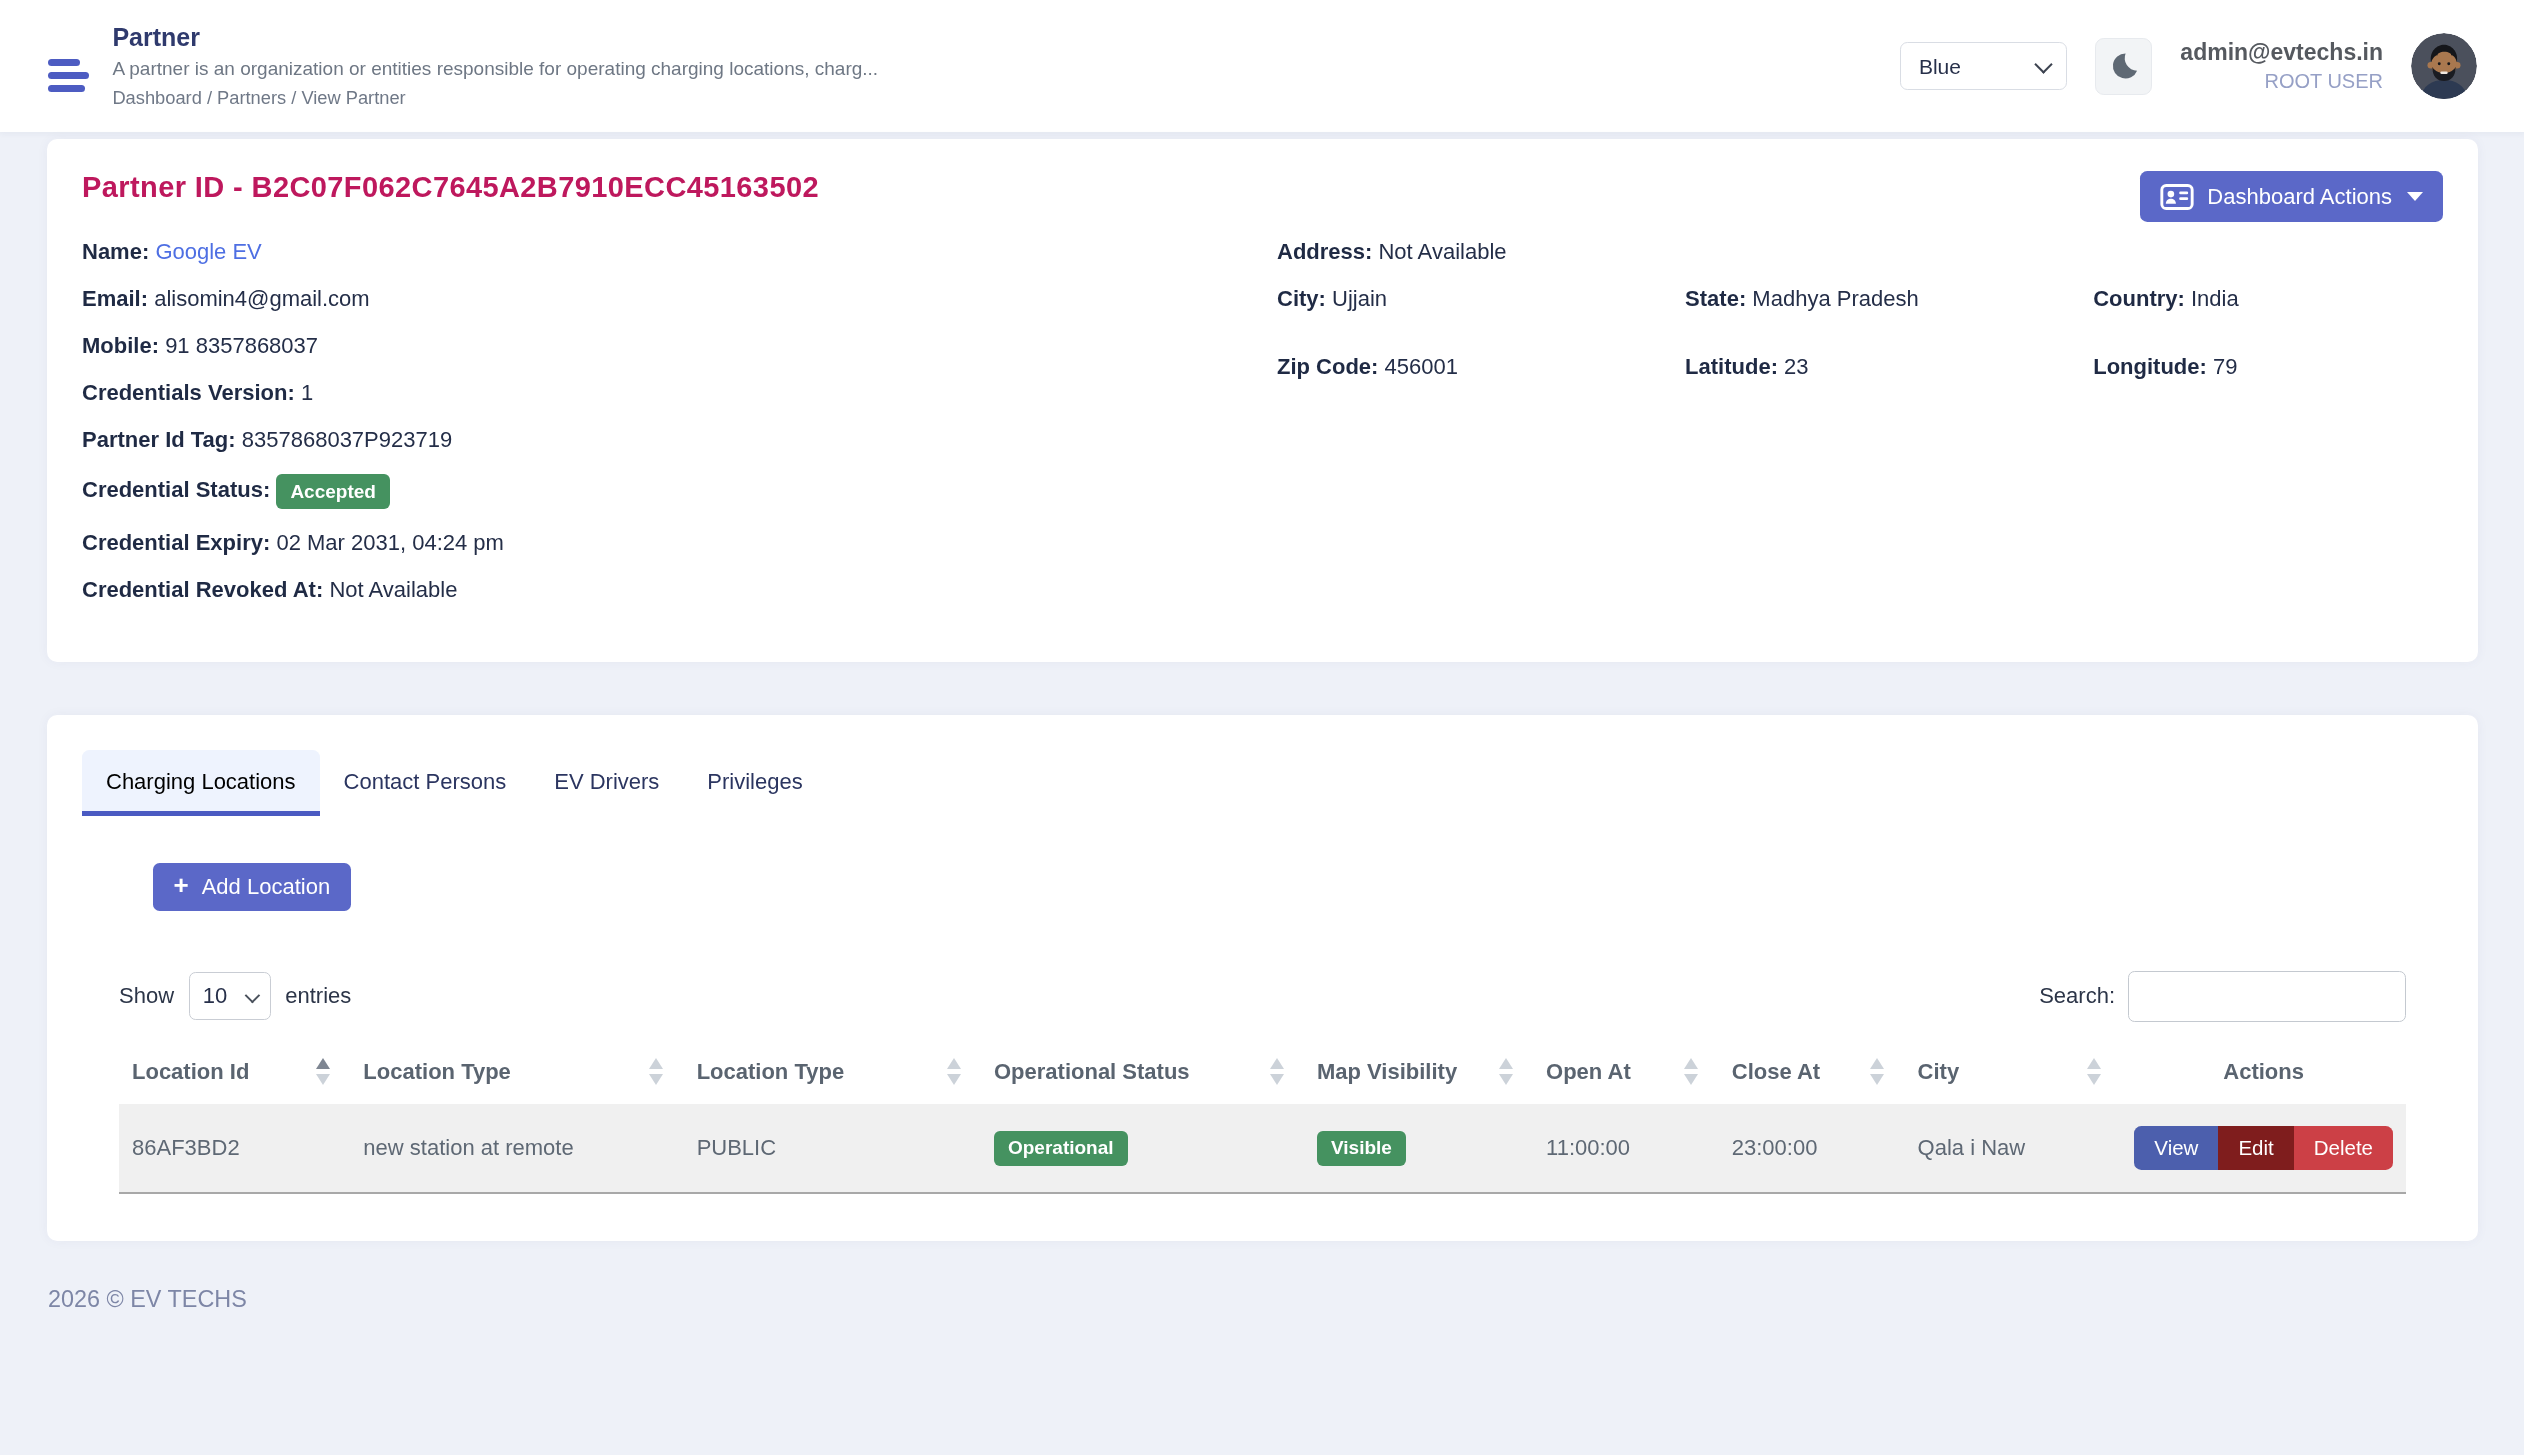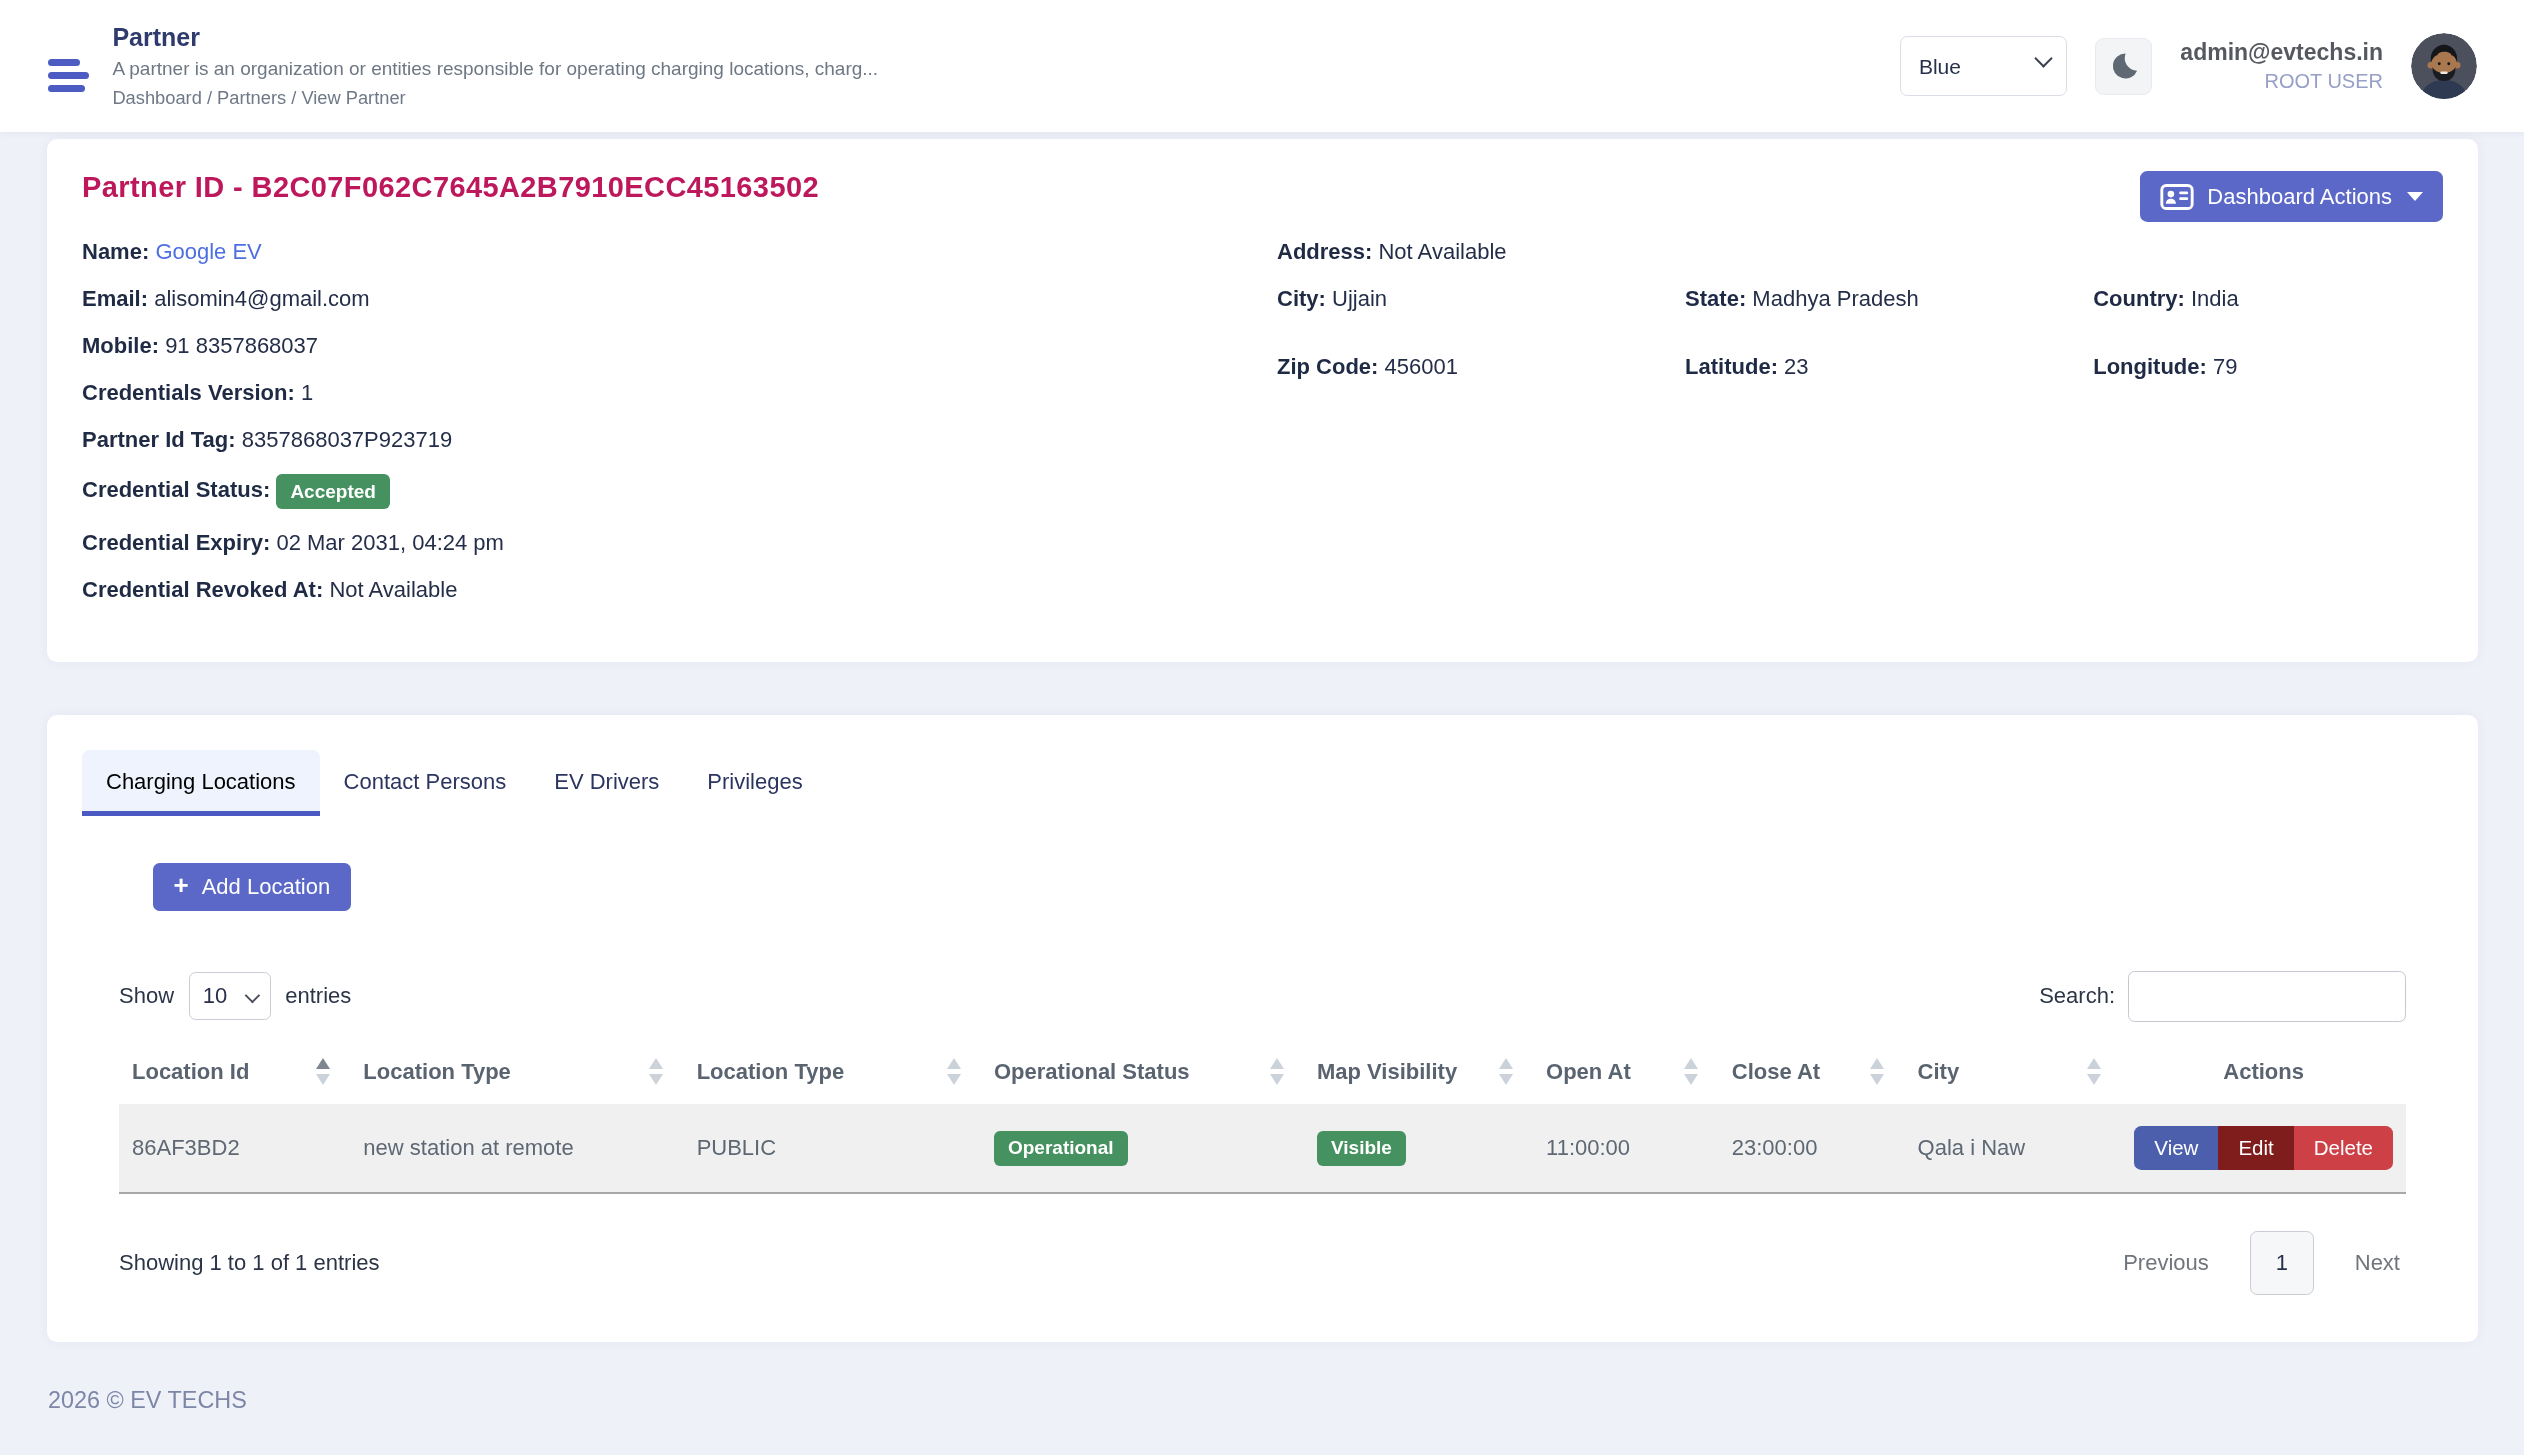--- a/index.html
+++ b/index.html
@@ -27,21 +27,21 @@
   .page-head { margin-left: 23.4px; }
   .page-head .title { font-size: 25px; font-weight: bold; color:#2f3a6d; line-height:29px; }
   .page-head .subtitle { font-size: 19px; color:#6e7784; margin-top: 5.9px; }
   .page-head .breadcrumb { font-size: 18.3px; color:#6f7887; margin-top: 7.3px; }
 
   .topbar-right { margin-left:auto; display:flex; align-items:center; gap:28px; }
 
   .select-wrap { position: relative; }
   .select-wrap select {
     appearance: none; -webkit-appearance: none;
-    width: 167px; height: 60px;
+    width: 167px; height: 48px;
     border: 1.5px solid #d9dde4; border-radius: 7.3px; background:#fff;
     font-family: "Liberation Sans", sans-serif;
     font-size: 21px; color:#27304a; padding: 0 44px 0 17.6px; cursor:pointer;
   }
   .select-wrap::after {
     content:""; position:absolute; right:17.6px; top:16px; width:11px; height:11px;
     border-right:2.9px solid #3c4350; border-bottom:2.9px solid #3c4350;
     transform: rotate(45deg); pointer-events:none;
   }
 
@@ -437,25 +437,17 @@
             <span class="btn-group">
               <button class="btn-view">View</button>
               <button class="btn-edit">Edit</button>
               <button class="btn-delete">Delete</button>
             </span>
           </td>
         </tr>
       </tbody>
     </table>
 
-    <div class="table-footer">
-      <div class="summary">Showing 1 to 1 of 1 entries</div>
-      <div class="pagination">
-        <button class="page-link">Previous</button>
-        <button class="page-number">1</button>
-        <button class="page-link">Next</button>
-      </div>
-    </div>
   </div>
 </section>
 
 <footer class="footer">2026 © EV TECHS</footer>
 
 
 </body></html>

